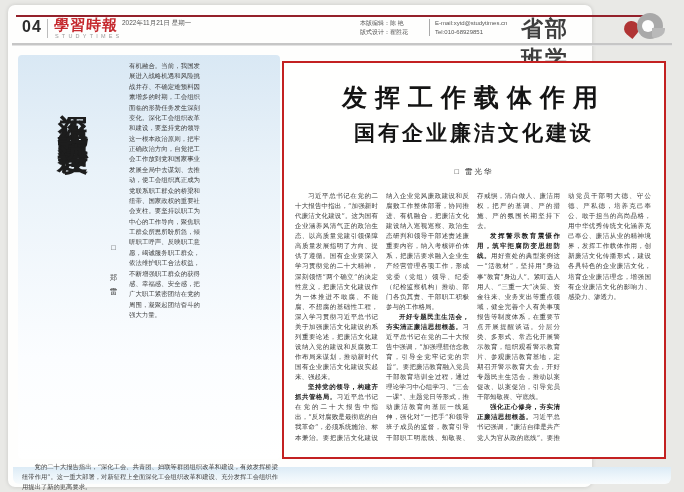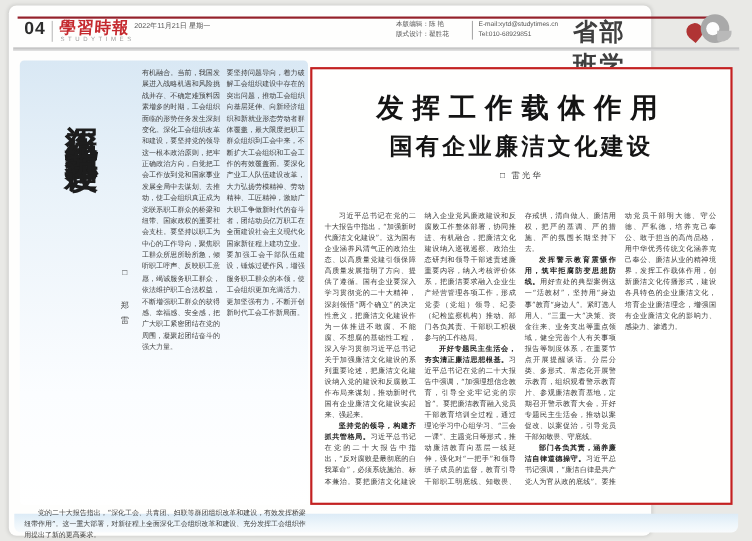--- a/index.html
+++ b/index.html
@@ -51,21 +51,21 @@
   .l-footer{position:absolute;left:14px;top:457px;width:256px;height:28px;overflow:hidden;
     font-family:"DejaVu Serif","Liberation Serif",serif;
     font-size:6.3px;line-height:1.55;color:#3d3d3d;text-align:justify;text-indent:2em;z-index:3;}
   
   .red-box{position:absolute;left:274px;top:56px;width:384px;height:398px;
     border:2.5px solid #c32121;background:#fffffe;box-sizing:border-box;z-index:2;}
   .m-title{width:100%;text-align:center;font-family:"DejaVu Serif","Liberation Serif",serif;
     font-weight:900;color:#141414;}
   .m-title1{margin-top:18px;font-size:25px;letter-spacing:8px;}
   .m-title2{margin-top:5px;font-size:21px;letter-spacing:3px;}
-  .m-author{width:100%;text-align:center;margin-top:8px;font-size:7.5px;color:#333;letter-spacing:2px;}
+  .m-author{width:100%;text-align:center;margin-top:20px;font-size:7.5px;color:#333;letter-spacing:2px;}
   .m-cols{position:absolute;left:11px;top:128px;width:356px;height:256px;overflow:hidden;
     column-count:4;column-gap:8px;column-fill:auto;
     font-family:"DejaVu Serif","Liberation Serif",serif;
     font-size:6.5px;line-height:1.55;color:#3a3a3a;text-align:justify;}
   .m-cols p{margin:0;text-indent:2em;}
   .m-cols .lead{font-weight:700;color:#1f1f1f;}
   .m-cols .attr{font-weight:700;font-style:italic;color:#2c2c2c;}
   
   .bottom-band{position:absolute;left:5px;top:462px;width:658px;height:17px;
     background:linear-gradient(180deg,#dcebf6 0%,#eef6fb 60%,#f8fbfd 100%);z-index:1;border-radius:0 0 6px 6px;}
@@ -97,29 +97,28 @@
     <span class="swirl-tail"></span>
   </div>
   <div class="gray-rule"></div>
 
   <div class="bottom-band"></div>
 
   <div class="left-panel"></div>
   <div class="v-title">深化工会组织改革和建设</div>
   <div class="v-author">□ 郑 雷</div>
   <div class="l-col l-col1">有机融合。当前，我国发展进入战略机遇和风险挑战并存、不确定难预料因素增多的时期，工会组织面临的形势任务发生深刻变化。深化工会组织改革和建设，要坚持党的领导这一根本政治原则，把牢正确政治方向，自觉把工会工作放到党和国家事业发展全局中去谋划、去推动，使工会组织真正成为党联系职工群众的桥梁和纽带、国家政权的重要社会支柱。要坚持以职工为中心的工作导向，聚焦职工群众所思所盼所急，倾听职工呼声、反映职工意愿，竭诚服务职工群众，依法维护职工合法权益，不断增强职工群众的获得感、幸福感、安全感，把广大职工紧密团结在党的周围，凝聚起团结奋斗的强大力量。</div>
-  <div class="l-col l-col2">要坚持问题导向，着力破解工会组织建设中存在的突出问题，推动工会组织向基层延伸、向新经济组织和新就业形态劳动者群体覆盖，最大限度把职工群众组织到工会中来，不断扩大工会组织和工会工作的有效覆盖面。要深化产业工人队伍建设改革，大力弘扬劳模精神、劳动精神、工匠精神，激励广大职工争做新时代的奋斗者，团结动员亿万职工在全面建设社会主义现代化国家新征程上建功立业。要加强工会干部队伍建设，锤炼过硬作风，增强服务职工群众的本领，使工会组织更加充满活力、更加坚强有力，不断开创新时代工会工作新局面。</div>
   <div class="l-footer">党的二十大报告指出，“深化工会、共青团、妇联等群团组织改革和建设，有效发挥桥梁纽带作用”。这一重大部署，对新征程上全面深化工会组织改革和建设、充分发挥工会组织作用提出了新的更高要求。</div>
 
   <div class="red-box">
     <div class="m-title m-title1">发挥工作载体作用</div>
     <div class="m-title m-title2">国有企业廉洁文化建设</div>
     <div class="m-author">□ 雷光华</div>
     <div class="m-cols">
       <p><b class="lead"></b><span>习近平总书记在党的二十大报告中指出，“加强新时代廉洁文化建设”。这为国有企业涵养风清气正的政治生态、以高质量党建引领保障高质量发展指明了方向、提供了遵循。国有企业要深入学习贯彻党的二十大精神，深刻领悟“两个确立”的决定性意义，把廉洁文化建设作为一体推进不敢腐、不能腐、不想腐的基础性工程，深入学习贯彻习近平总书记关于加强廉洁文化建设的系列重要论述，把廉洁文化建设纳入党的建设和反腐败工作布局来谋划，推动新时代国有企业廉洁文化建设实起来、强起来。</span></p>
       <p><b class="lead">坚持党的领导，构建齐抓共管格局。</b><span>习近平总书记在党的二十大报告中指出，“反对腐败是最彻底的自我革命”，必须系统施治、标本兼治。要把廉洁文化建设纳入企业党风廉政建设和反腐败工作整体部署，协同推进、有机融合，把廉洁文化建设纳入巡视巡察、政治生态研判和领导干部述责述廉重要内容，纳入考核评价体系，把廉洁要求融入企业生产经营管理各项工作，形成党委（党组）领导、纪委（纪检监察机构）推动、部门各负其责、干部职工积极参与的工作格局。</span></p>
       <p><b class="lead">开好专题民主生活会，夯实清正廉洁思想根基。</b><span>习近平总书记在党的二十大报告中强调，“加强理想信念教育，引导全党牢记党的宗旨”。要把廉洁教育融入党员干部教育培训全过程，通过理论学习中心组学习、“三会一课”、主题党日等形式，推动廉洁教育向基层一线延伸，强化对“一把手”和领导班子成员的监督，教育引导干部职工明底线、知敬畏、存戒惧，清白做人、廉洁用权，把严的基调、严的措施、严的氛围长期坚持下去。</span></p>
       <p><b class="lead">发挥警示教育震慑作用，筑牢拒腐防变思想防线。</b><span>用好查处的典型案例这一“活教材”，坚持用“身边事”教育“身边人”。紧盯选人用人、“三重一大”决策、资金往来、业务支出等重点领域，健全完善个人有关事项报告等制度体系，在重要节点开展提醒谈话。分层分类、多形式、常态化开展警示教育，组织观看警示教育片、参观廉洁教育基地，定期召开警示教育大会，开好专题民主生活会，推动以案促改、以案促治，引导党员干部知敬畏、守底线。</span></p>
-      <p><b class="lead">部门各负其责，涵养廉洁自律道德操守。</b><span>习近平总书记强调，“廉洁自律是共产党人为官从政的底线”。要推动党员干部明大德、守公德、严私德，培养克己奉公、敢于担当的高尚品格，用中华优秀传统文化涵养克己奉公、廉洁从业的精神境界，发挥工作载体作用，创新廉洁文化传播形式，建设各具特色的企业廉洁文化，培育企业廉洁理念，增强国有企业廉洁文化的影响力、感染力、渗透力。</span></p>
+      <p><b class="lead">强化正心修身，夯实清正廉洁思想根基。</b><span>习近平总书记强调，“廉洁自律是共产党人为官从政的底线”。要推动党员干部明大德、守公德、严私德，培养克己奉公、敢于担当的高尚品格，用中华优秀传统文化涵养克己奉公、廉洁从业的精神境界，发挥工作载体作用，创新廉洁文化传播形式，建设各具特色的企业廉洁文化，培育企业廉洁理念，增强国有企业廉洁文化的影响力、感染力、渗透力。</span></p>
     </div>
   </div>
 
 </div>
 
 </body></html>

